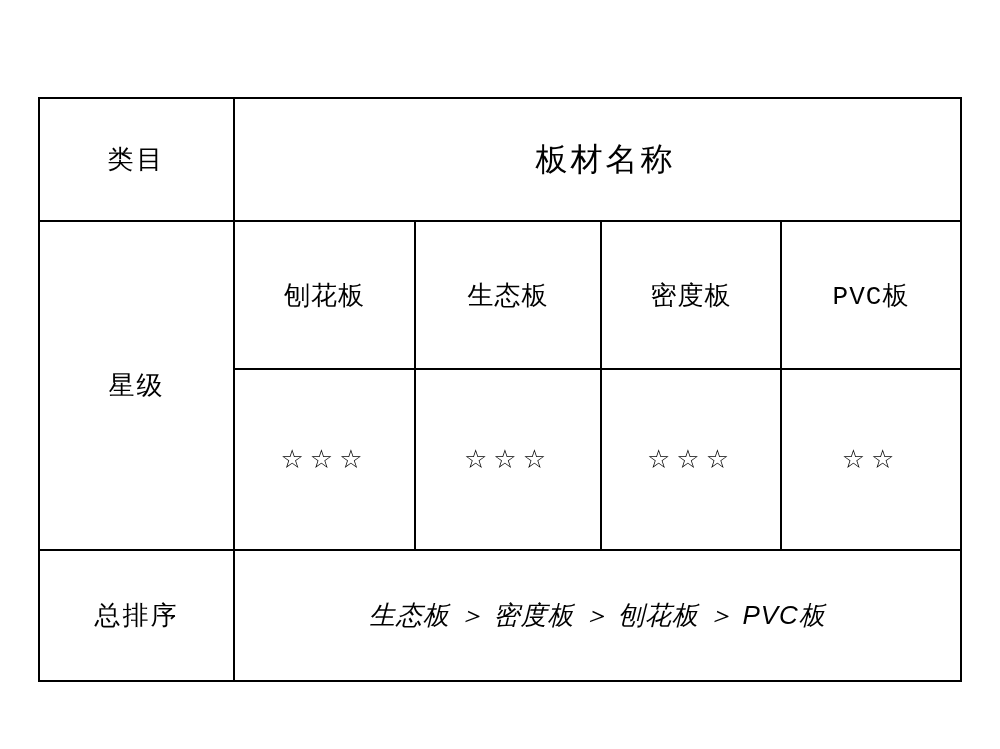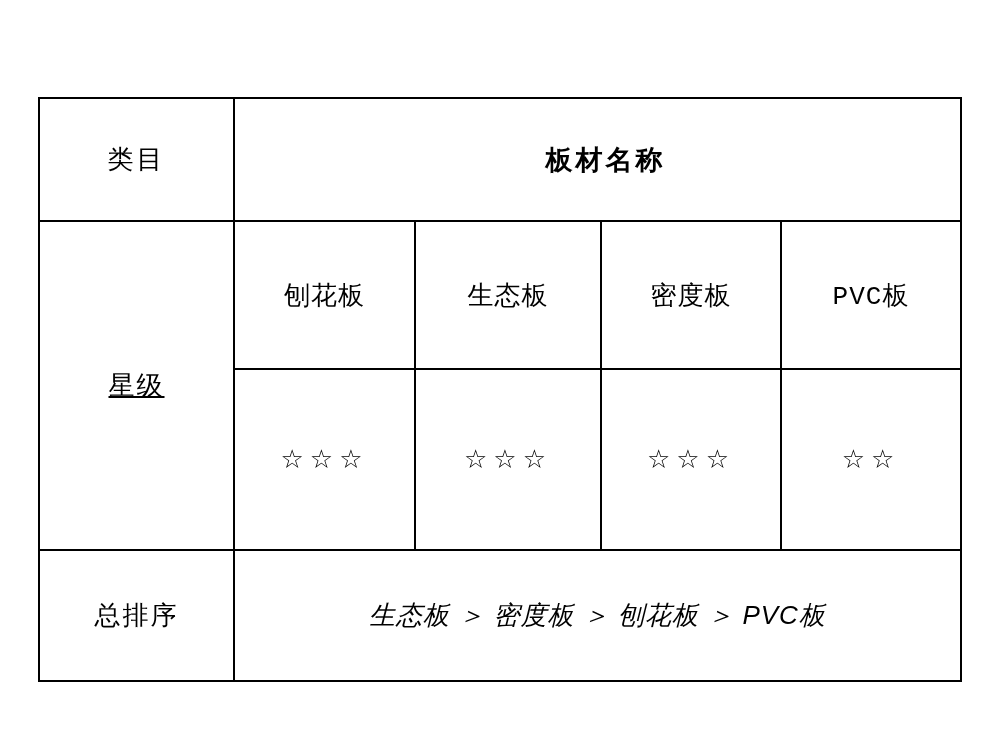--- a/index.html
+++ b/index.html
@@ -47,30 +47,29 @@
   col.c-item3 { width: 180px; }
   col.c-item4 { width: 180px; }
 
   .head-cell {
     height: 121px;
     font-weight: bold;
     font-size: 28px;
     letter-spacing: 3px;
   }
   .head-span {
-    font-weight: bold;
-    font-size: 27px;
+    font-weight: normal;
+    font-size: 32px;
     letter-spacing: 3px;
     margin-left: 16px;
   }
   .star-label-cell {
     height: 325px;
     font-size: 26px;
     letter-spacing: 2px;
-    text-decoration: underline;
   }
   .name-cell {
     height: 146px;
     font-size: 27px;
     letter-spacing: 1px;
     font-family: Liberation Mono, monospace;
   }
   .stars-cell {
     height: 179px;
     font-size: 27px;

